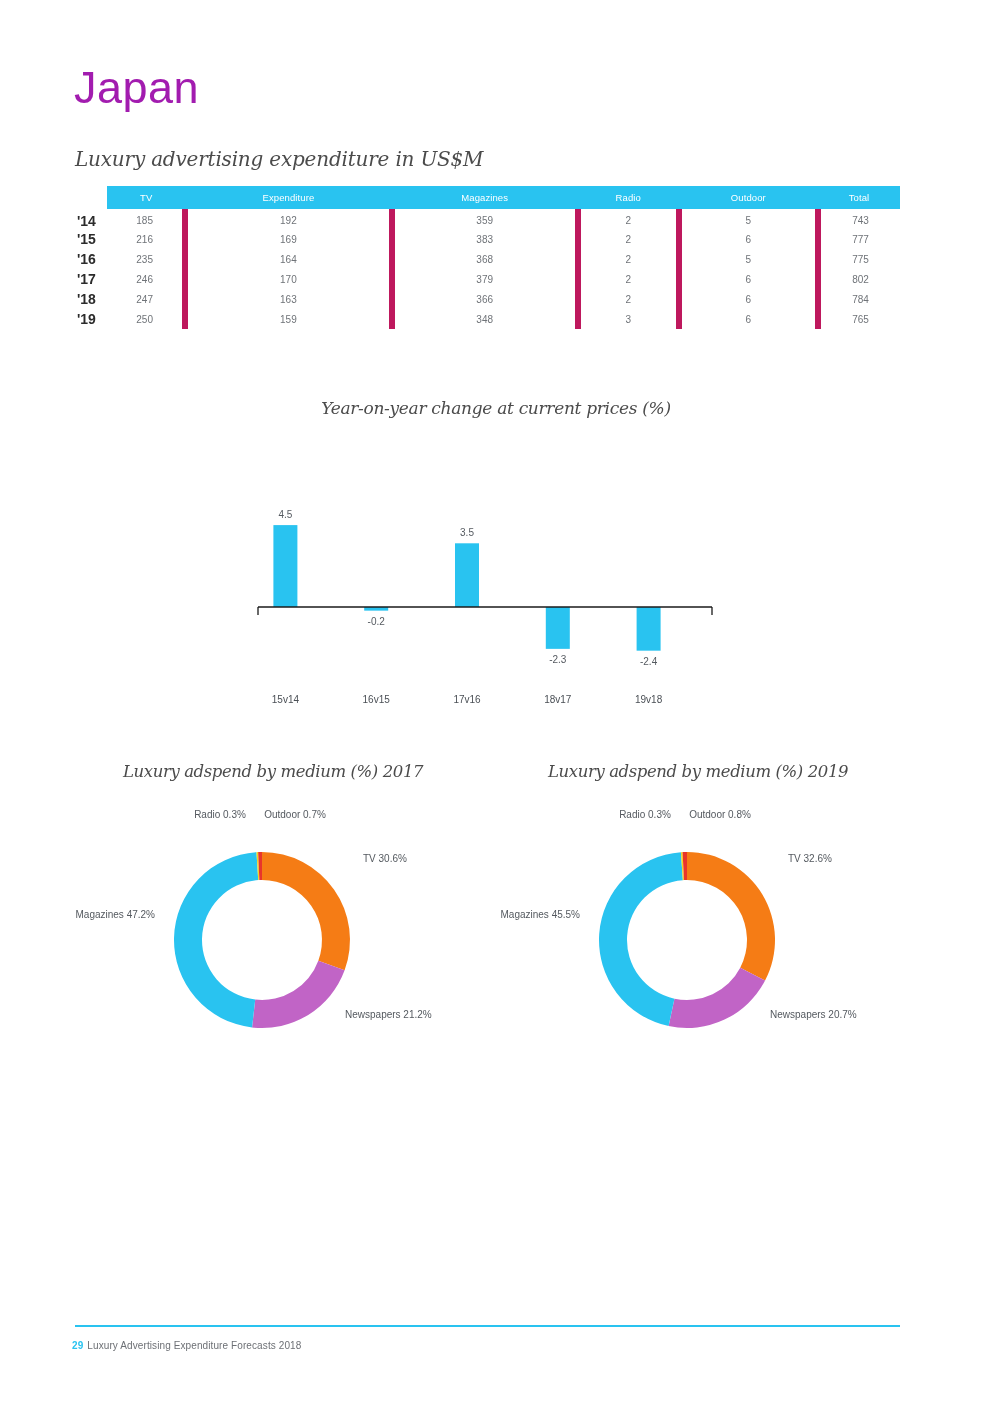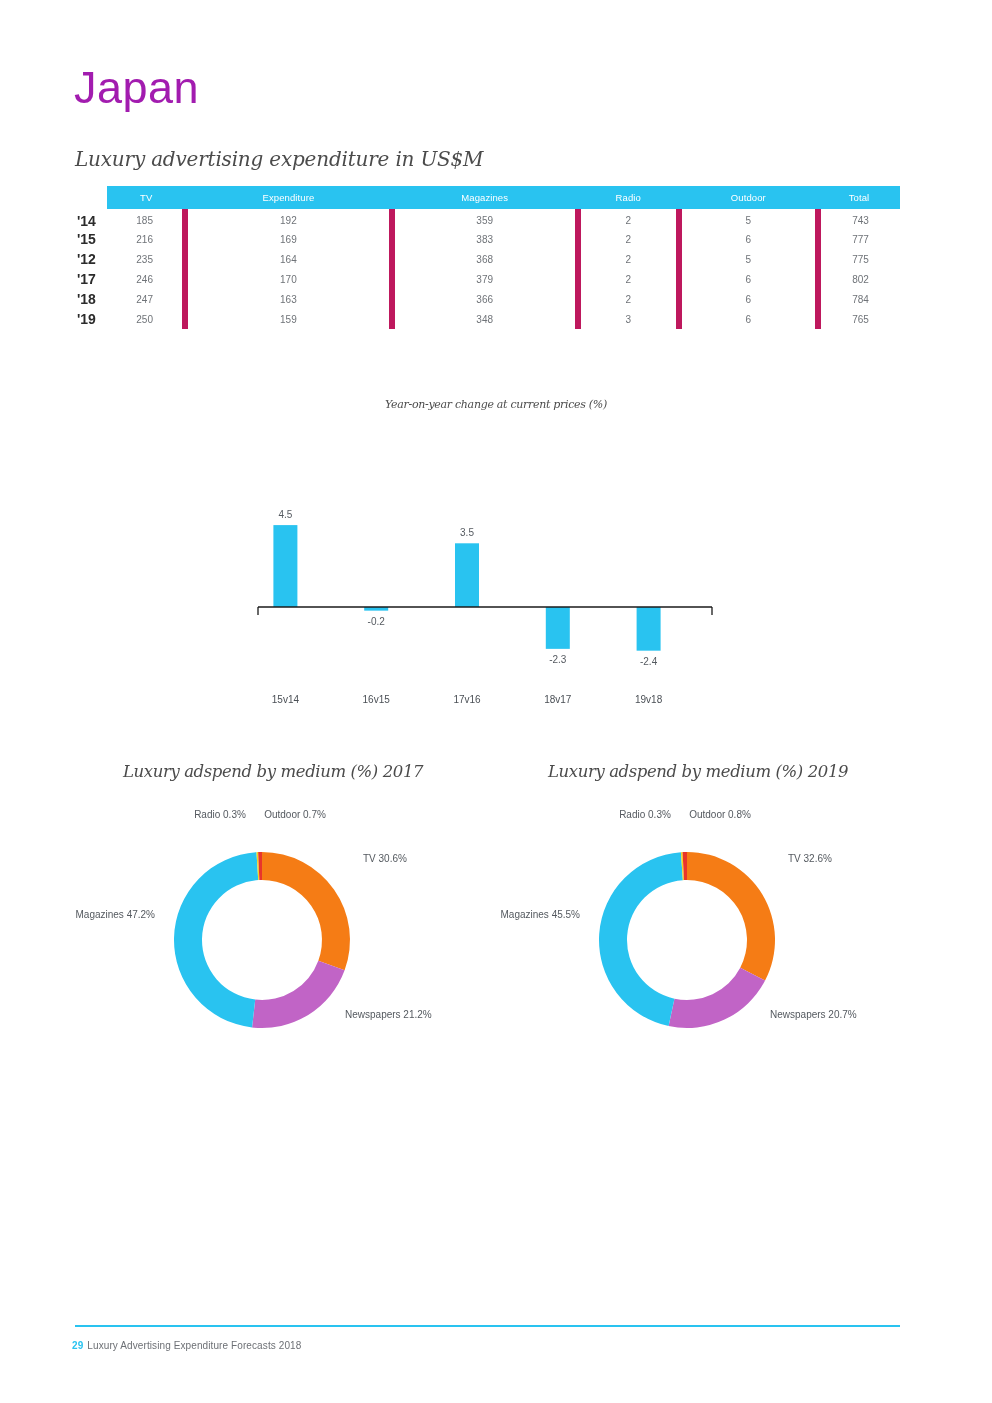--- a/index.html
+++ b/index.html
@@ -45,21 +45,21 @@
     font-size: 14px; padding-left: 2px;
   }
   .data-table tbody td.divider { border-left: 6px solid #be185d; }
   .data-table tbody tr:first-child td { padding-top: 3px; }
 
   
   .bar-section { position: absolute; left: 0; top: 398px; width: 992px; height: 330px; }
   .bar-title {
     position: absolute; width: 100%; top: 0; text-align: center;
     font-family: "DejaVu Serif", "Liberation Serif", serif;
-    font-style: italic; font-size: 11px; color: #4b4b4b;
+    font-style: italic; font-size: 17px; color: #4b4b4b;
     letter-spacing: -0.3px;
   }
   .bar-svg { position: absolute; left: 230px; top: 40px; }
 
   .bar-rect { fill: #29C3F0; }
   .bar-value, .bar-cat {
     font-family: "Liberation Sans", sans-serif;
     font-size: 10px; fill: #555a60; text-anchor: middle;
   }
   .bar-cat { font-size: 10px; fill: #4a4f55; }
@@ -127,21 +127,21 @@
       <tr>
         <td class="rowhead">'15</td>
         <td>216</td>
         <td class="divider">169</td>
         <td class="divider">383</td>
         <td class="divider">2</td>
         <td class="divider">6</td>
         <td class="divider">777</td>
       </tr>
       <tr>
-        <td class="rowhead">'12</td>
+        <td class="rowhead">'16</td>
         <td>235</td>
         <td class="divider">164</td>
         <td class="divider">368</td>
         <td class="divider">2</td>
         <td class="divider">5</td>
         <td class="divider">775</td>
       </tr>
       <tr>
         <td class="rowhead">'17</td>
         <td>246</td>

